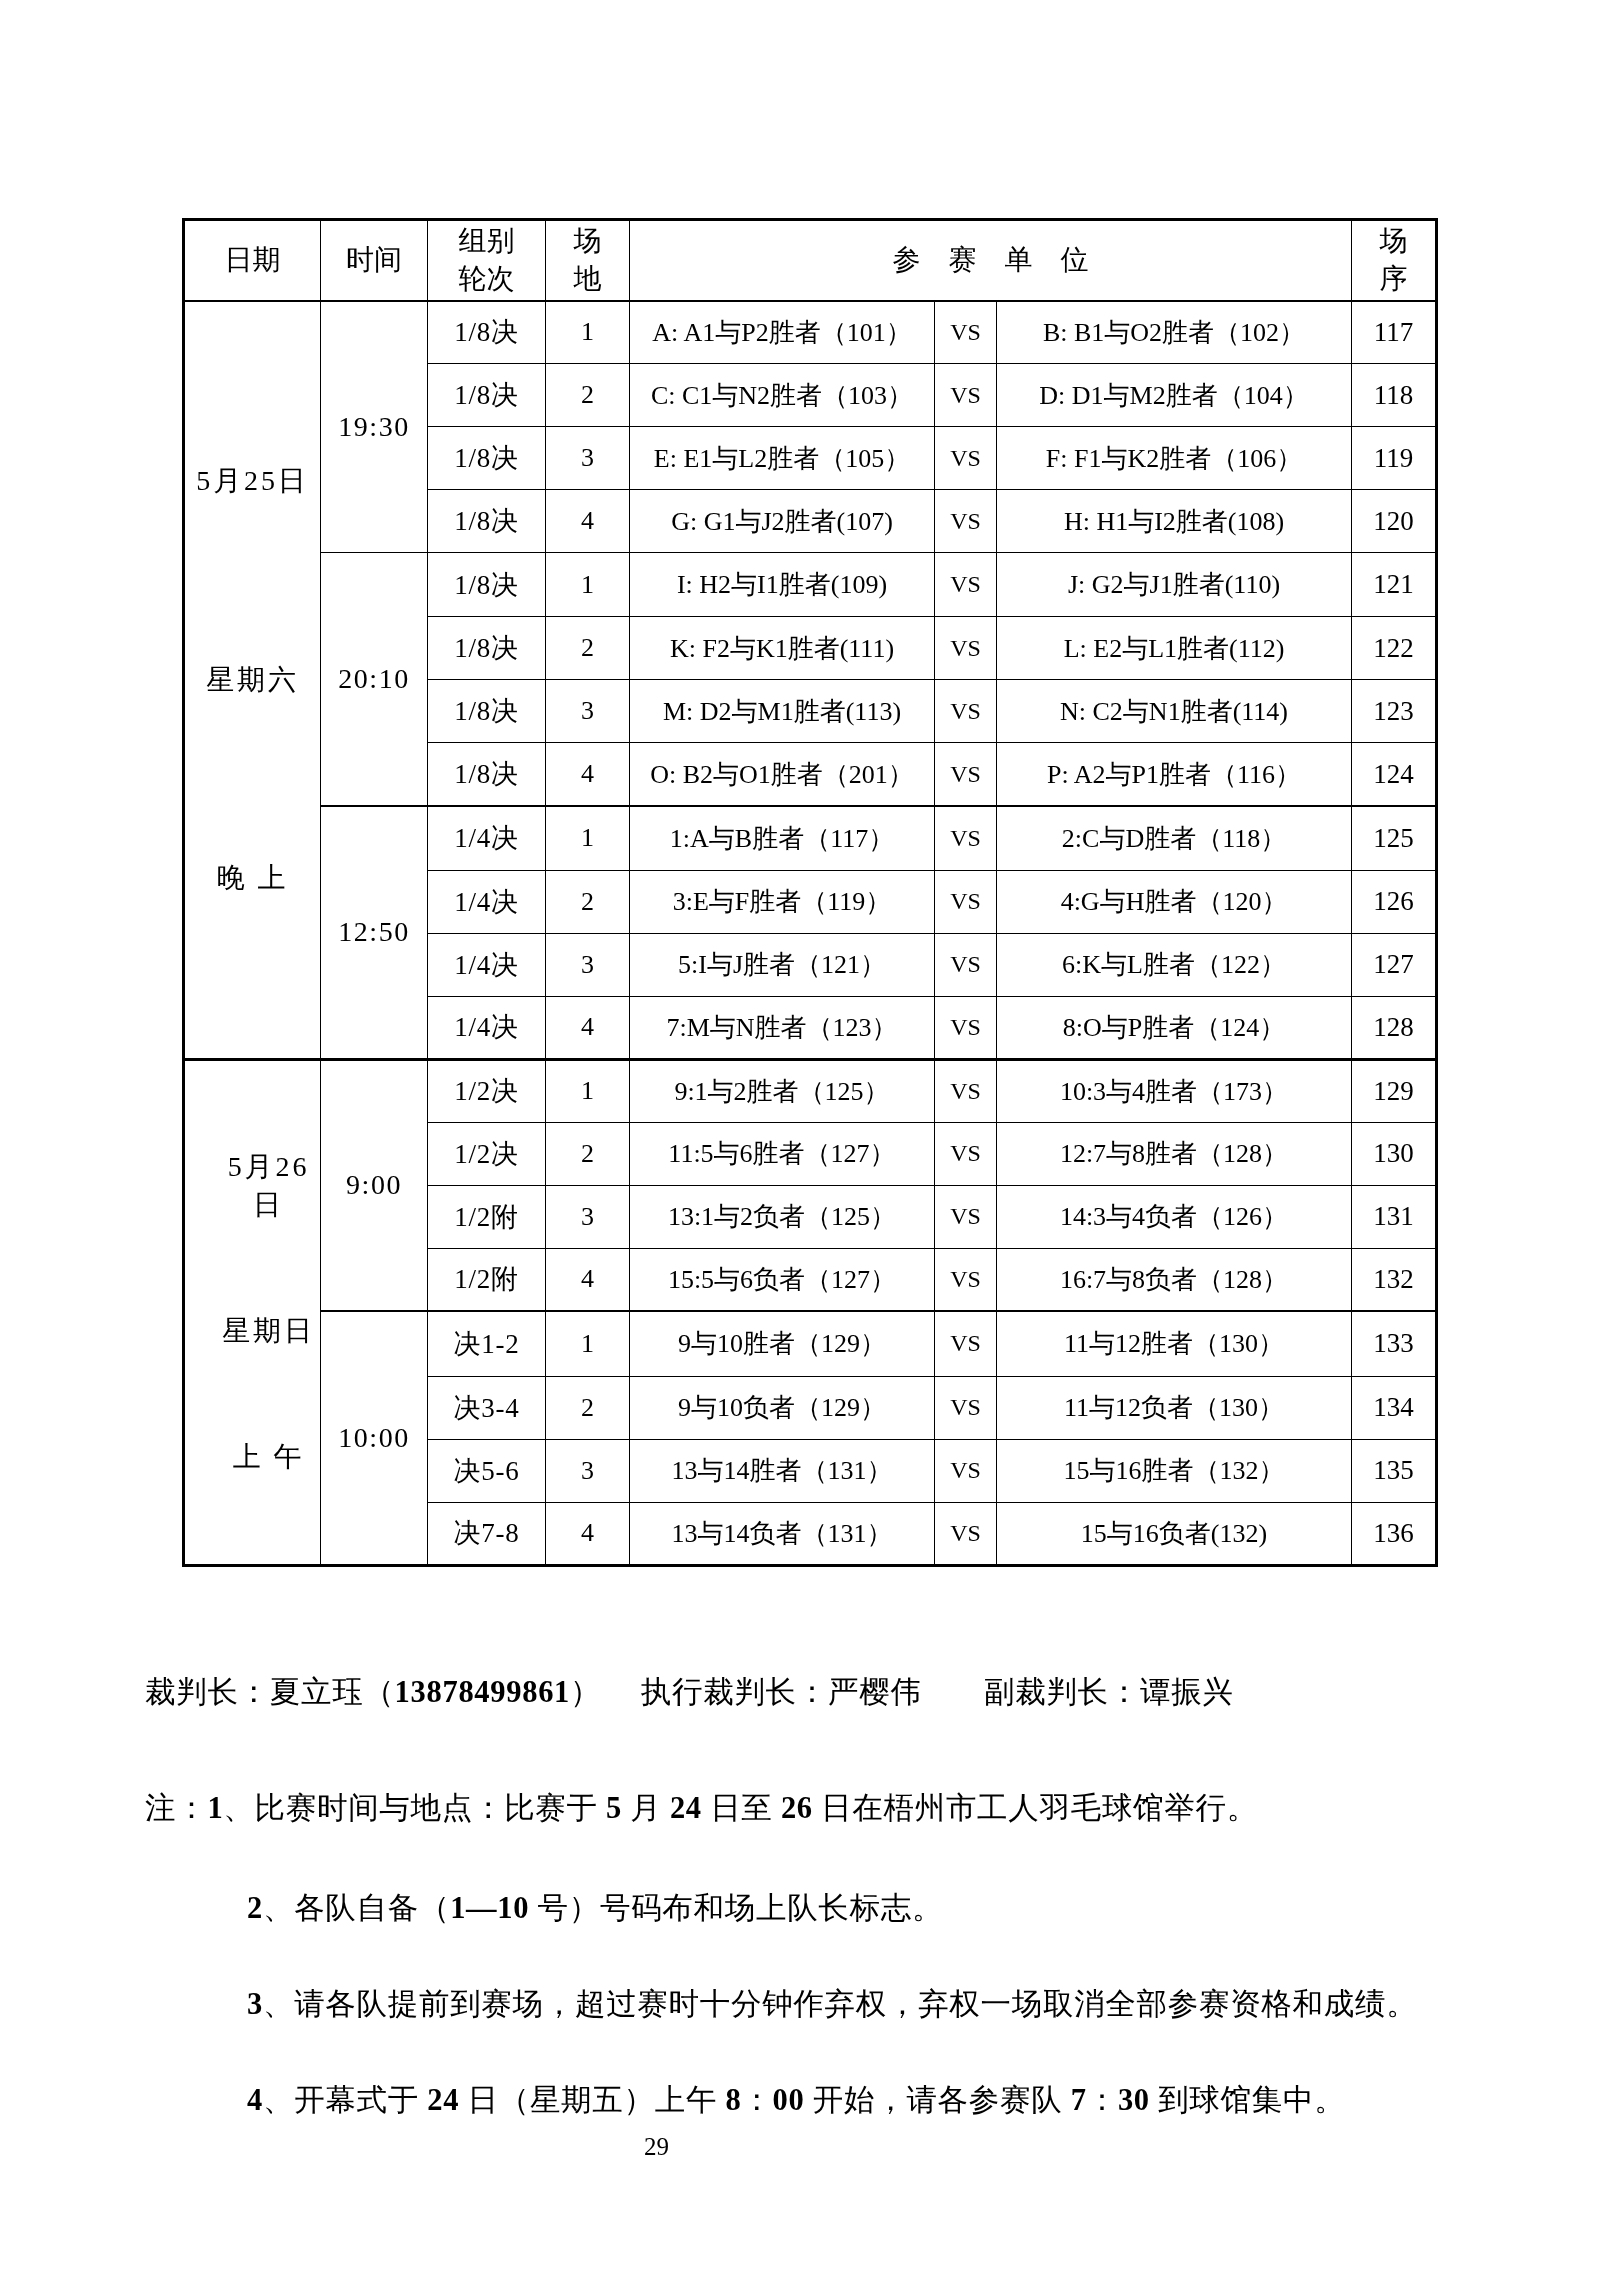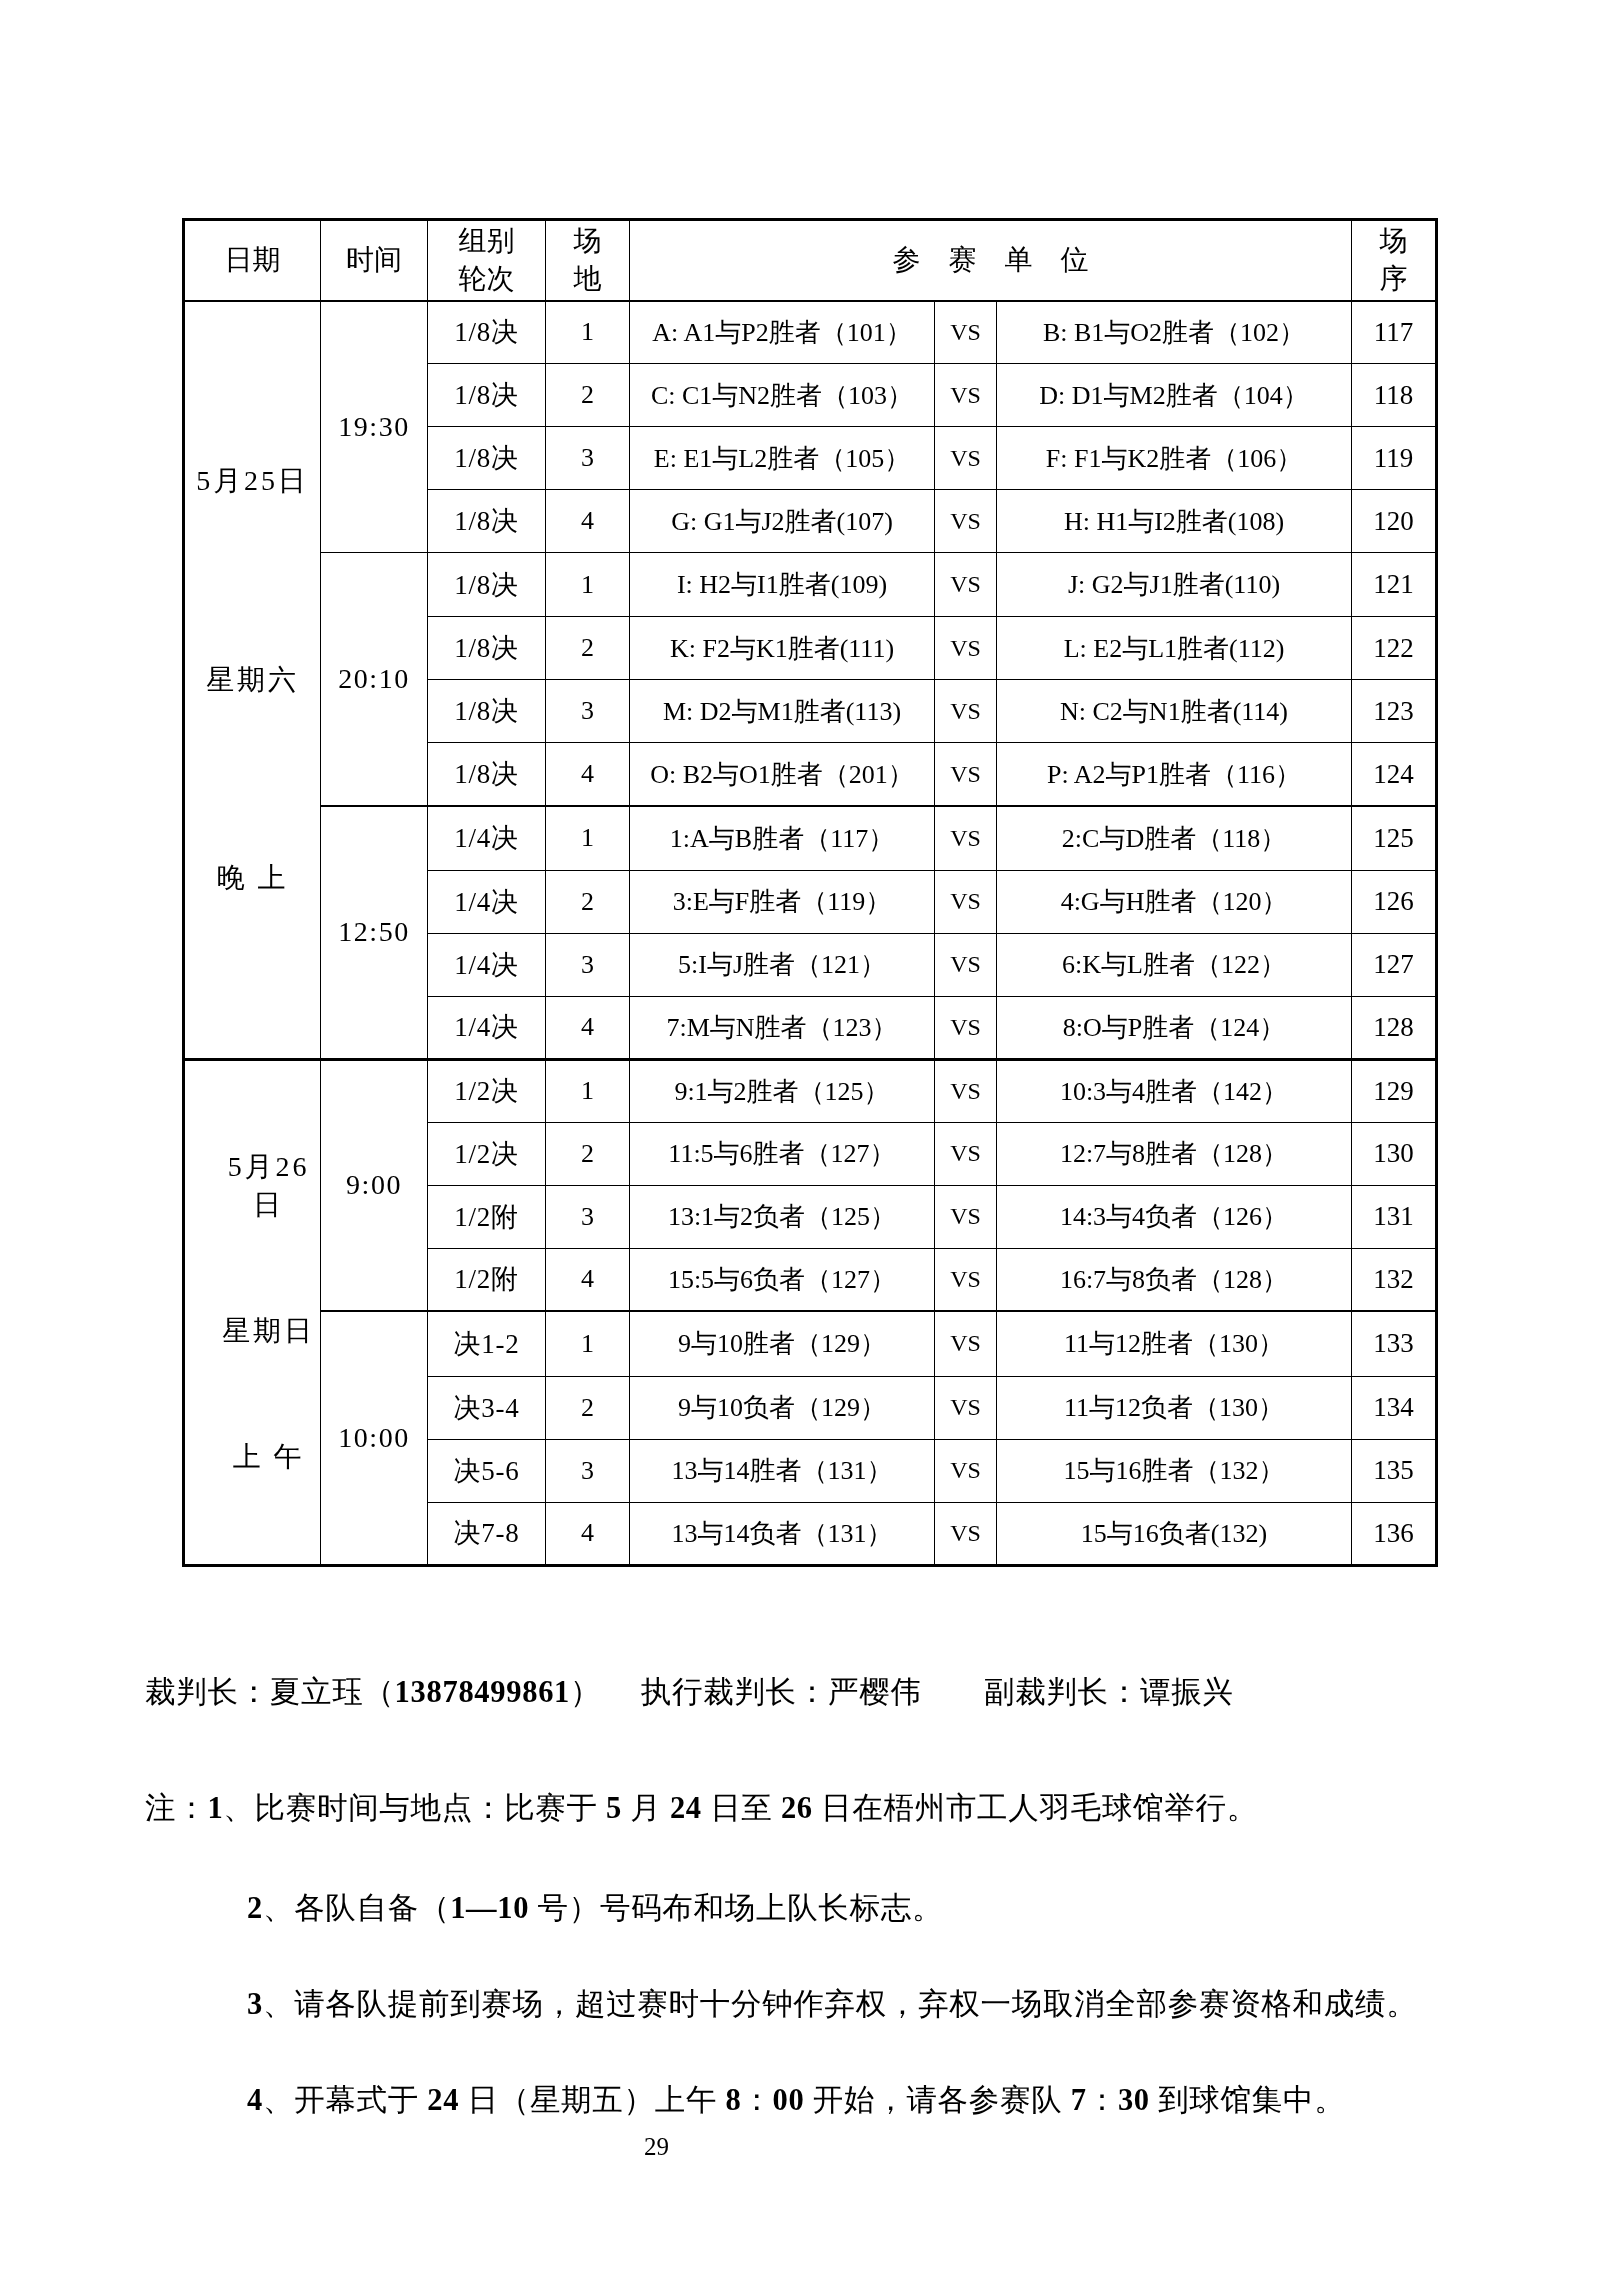--- a/index.html
+++ b/index.html
@@ -188,21 +188,21 @@
             <div>5月26日</div>
             <div>星期日</div>
             <div>上 午</div>
           </div>
         </td>
         <td class="time" rowspan="4">9:00</td>
         <td class="round">1/2决</td>
         <td class="court">1</td>
         <td class="team">9:1与2胜者（125）</td>
         <td class="vs">VS</td>
-        <td class="team">10:3与4胜者（142）</td>
+        <td class="team">10:3与4胜者（173）</td>
         <td class="order">129</td>
       </tr>
       <tr class="brow">
         <td class="round">1/2决</td>
         <td class="court">2</td>
         <td class="team">11:5与6胜者（127）</td>
         <td class="vs">VS</td>
         <td class="team">12:7与8胜者（128）</td>
         <td class="order">130</td>
       </tr>

